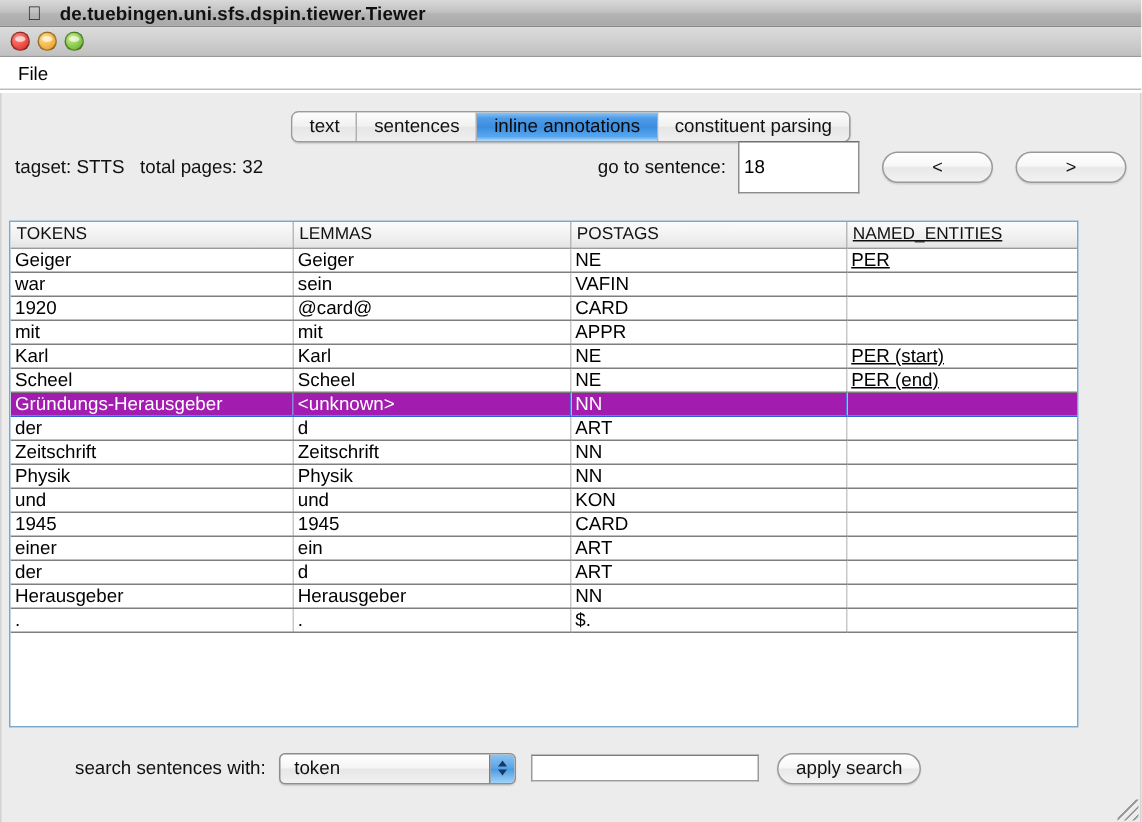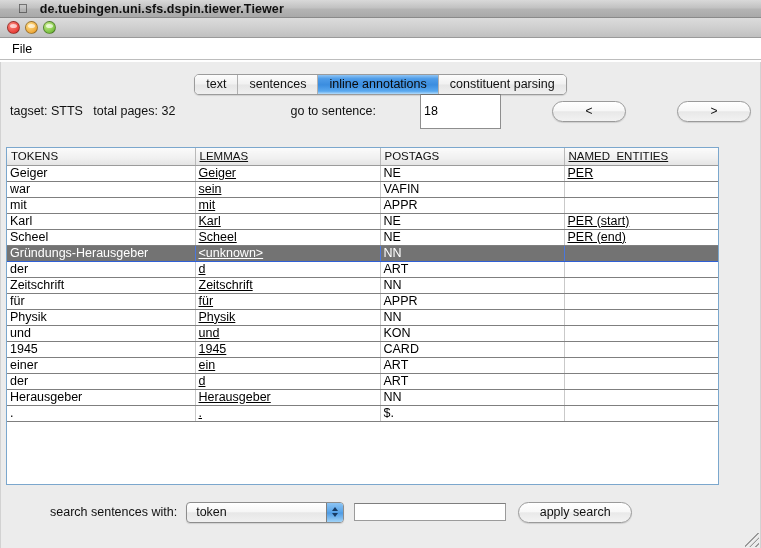--- a/index.html
+++ b/index.html
@@ -122,21 +122,20 @@
   }
 
   
   #inforow {
     height: 30px;
     display: flex;
     align-items: center;
     padding: 0 10px;
     font-size: 12.5px;
     color: #111;
-    gap: 36px;
   }
   #inforow .tagset { white-space: pre; }
   #inforow .spacer { flex: 1; }
   #inforow .gotolabel { margin-right: 8px; }
   #gotoinput {
     width: 81px;
     height: 35px;
     border: 1px solid #8e8e8e;
     border-top-color: #6f6f6f;
     background: #fff;
@@ -196,27 +195,27 @@
     border-bottom: 1px solid #7f7f7f;
     padding: 0 0 0 3px;
     color: #000;
     white-space: nowrap;
     overflow: hidden;
     font-size: 12.5px;
     line-height: 15px;
   }
   table.grid td:last-child { border-right: none; }
   table.grid tr.sel td {
-    background: #737373;
+    background: #a21caf;
     color: #ffffff;
     border-bottom-color: #2f5fd5;
     border-right-color: #4a77dd;
   }
   .col0 { width: 188px; }
-  .col1 { width: 185px; text-decoration: underline; }
+  .col1 { width: 185px; }
   .col2 { width: 184px; }
   .col3 { width: auto; text-decoration: underline; }
 
   
   #searchrow {
     position: absolute;
     left: 0; top: 432px;
     width: 761px;
     height: 36px;
     display: flex;
@@ -268,21 +267,21 @@
     border: 1px solid #9b9b9b;
     border-top-color: #7e7e7e;
     background: #fff;
     font-size: 12.5px;
     font-family: "Liberation Sans", sans-serif;
     padding: 0 3px;
     outline: none;
   }
   #applybtn {
     margin-left: 12px;
-    width: 114px; height: 21px;
+    width: 96px; height: 21px;
     border: 1px solid #9a9a9a;
     border-radius: 11px;
     background: linear-gradient(to bottom, #ffffff 0%, #f8f8f8 45%, #e9e9e9 52%, #f3f3f3 100%);
     font-size: 12.5px;
     color: #111;
     display: flex;
     align-items: center;
     justify-content: center;
     box-shadow: 0 1px 1px rgba(0,0,0,.13);
     cursor: default;
@@ -369,20 +368,26 @@
             <td class="col2">NE</td>
             <td class="col3">PER</td>
           </tr>
           <tr>
             <td class="col0">war</td>
             <td class="col1">sein</td>
             <td class="col2">VAFIN</td>
             <td class="col3"></td>
           </tr>
           <tr>
+            <td class="col0">1920</td>
+            <td class="col1">@card@</td>
+            <td class="col2">CARD</td>
+            <td class="col3"></td>
+          </tr>
+          <tr>
             <td class="col0">mit</td>
             <td class="col1">mit</td>
             <td class="col2">APPR</td>
             <td class="col3"></td>
           </tr>
           <tr>
             <td class="col0">Karl</td>
             <td class="col1">Karl</td>
             <td class="col2">NE</td>
             <td class="col3">PER (start)</td>
@@ -402,26 +407,20 @@
           <tr>
             <td class="col0">der</td>
             <td class="col1">d</td>
             <td class="col2">ART</td>
             <td class="col3"></td>
           </tr>
           <tr>
             <td class="col0">Zeitschrift</td>
             <td class="col1">Zeitschrift</td>
             <td class="col2">NN</td>
-            <td class="col3"></td>
-          </tr>
-          <tr>
-            <td class="col0">für</td>
-            <td class="col1">für</td>
-            <td class="col2">APPR</td>
             <td class="col3"></td>
           </tr>
           <tr>
             <td class="col0">Physik</td>
             <td class="col1">Physik</td>
             <td class="col2">NN</td>
             <td class="col3"></td>
           </tr>
           <tr>
             <td class="col0">und</td>

